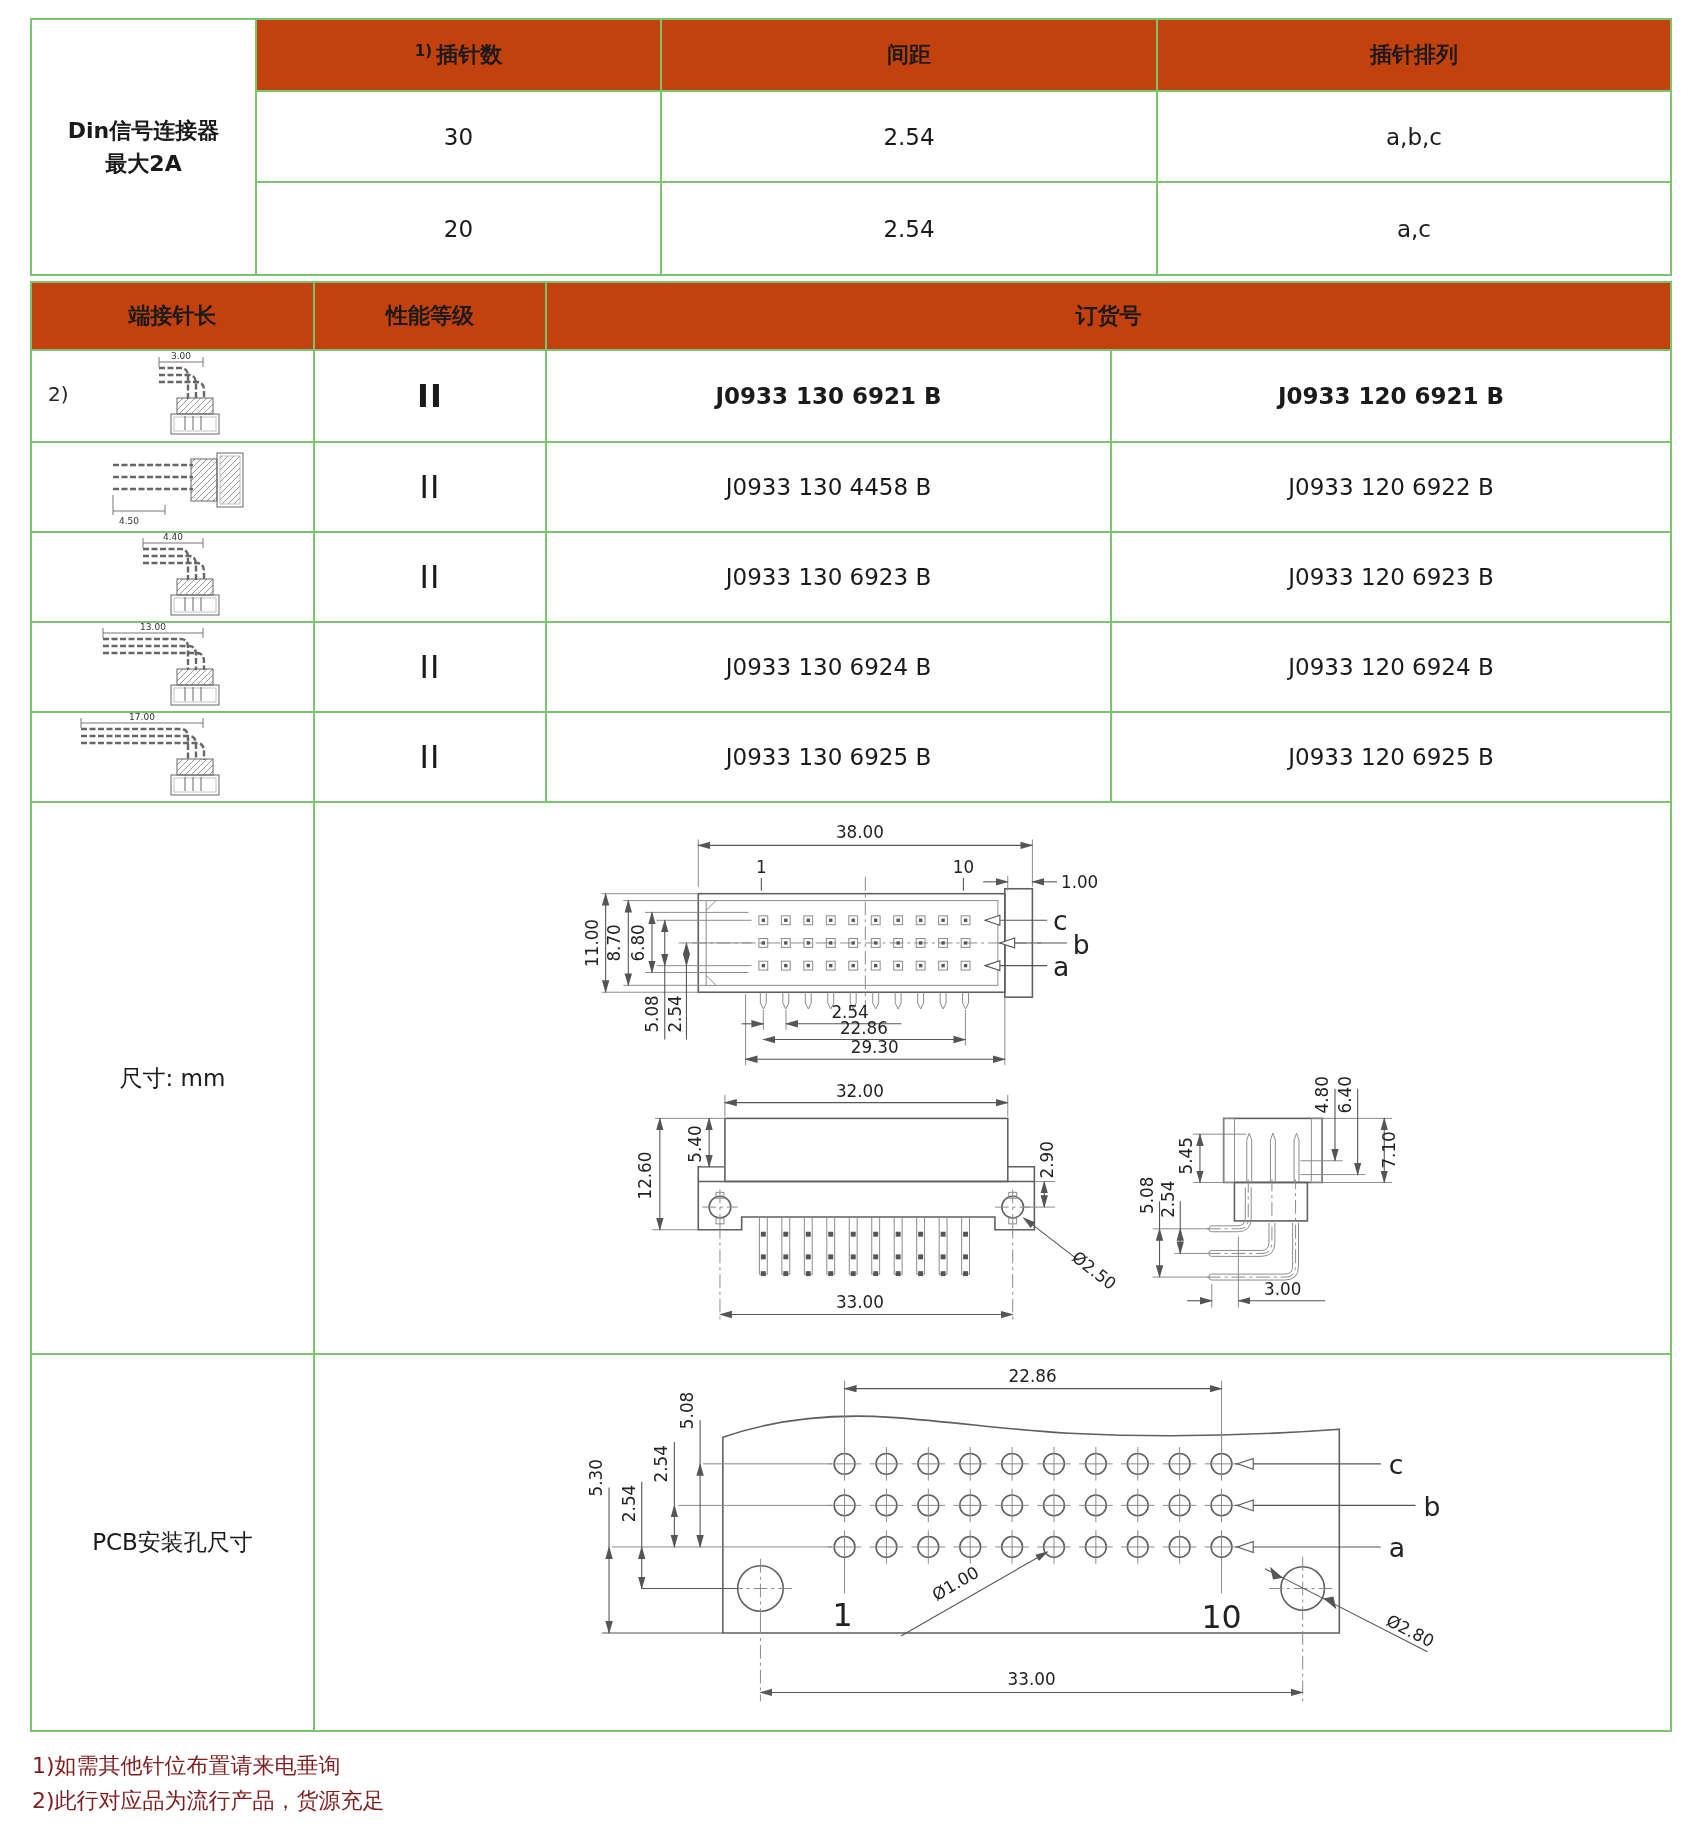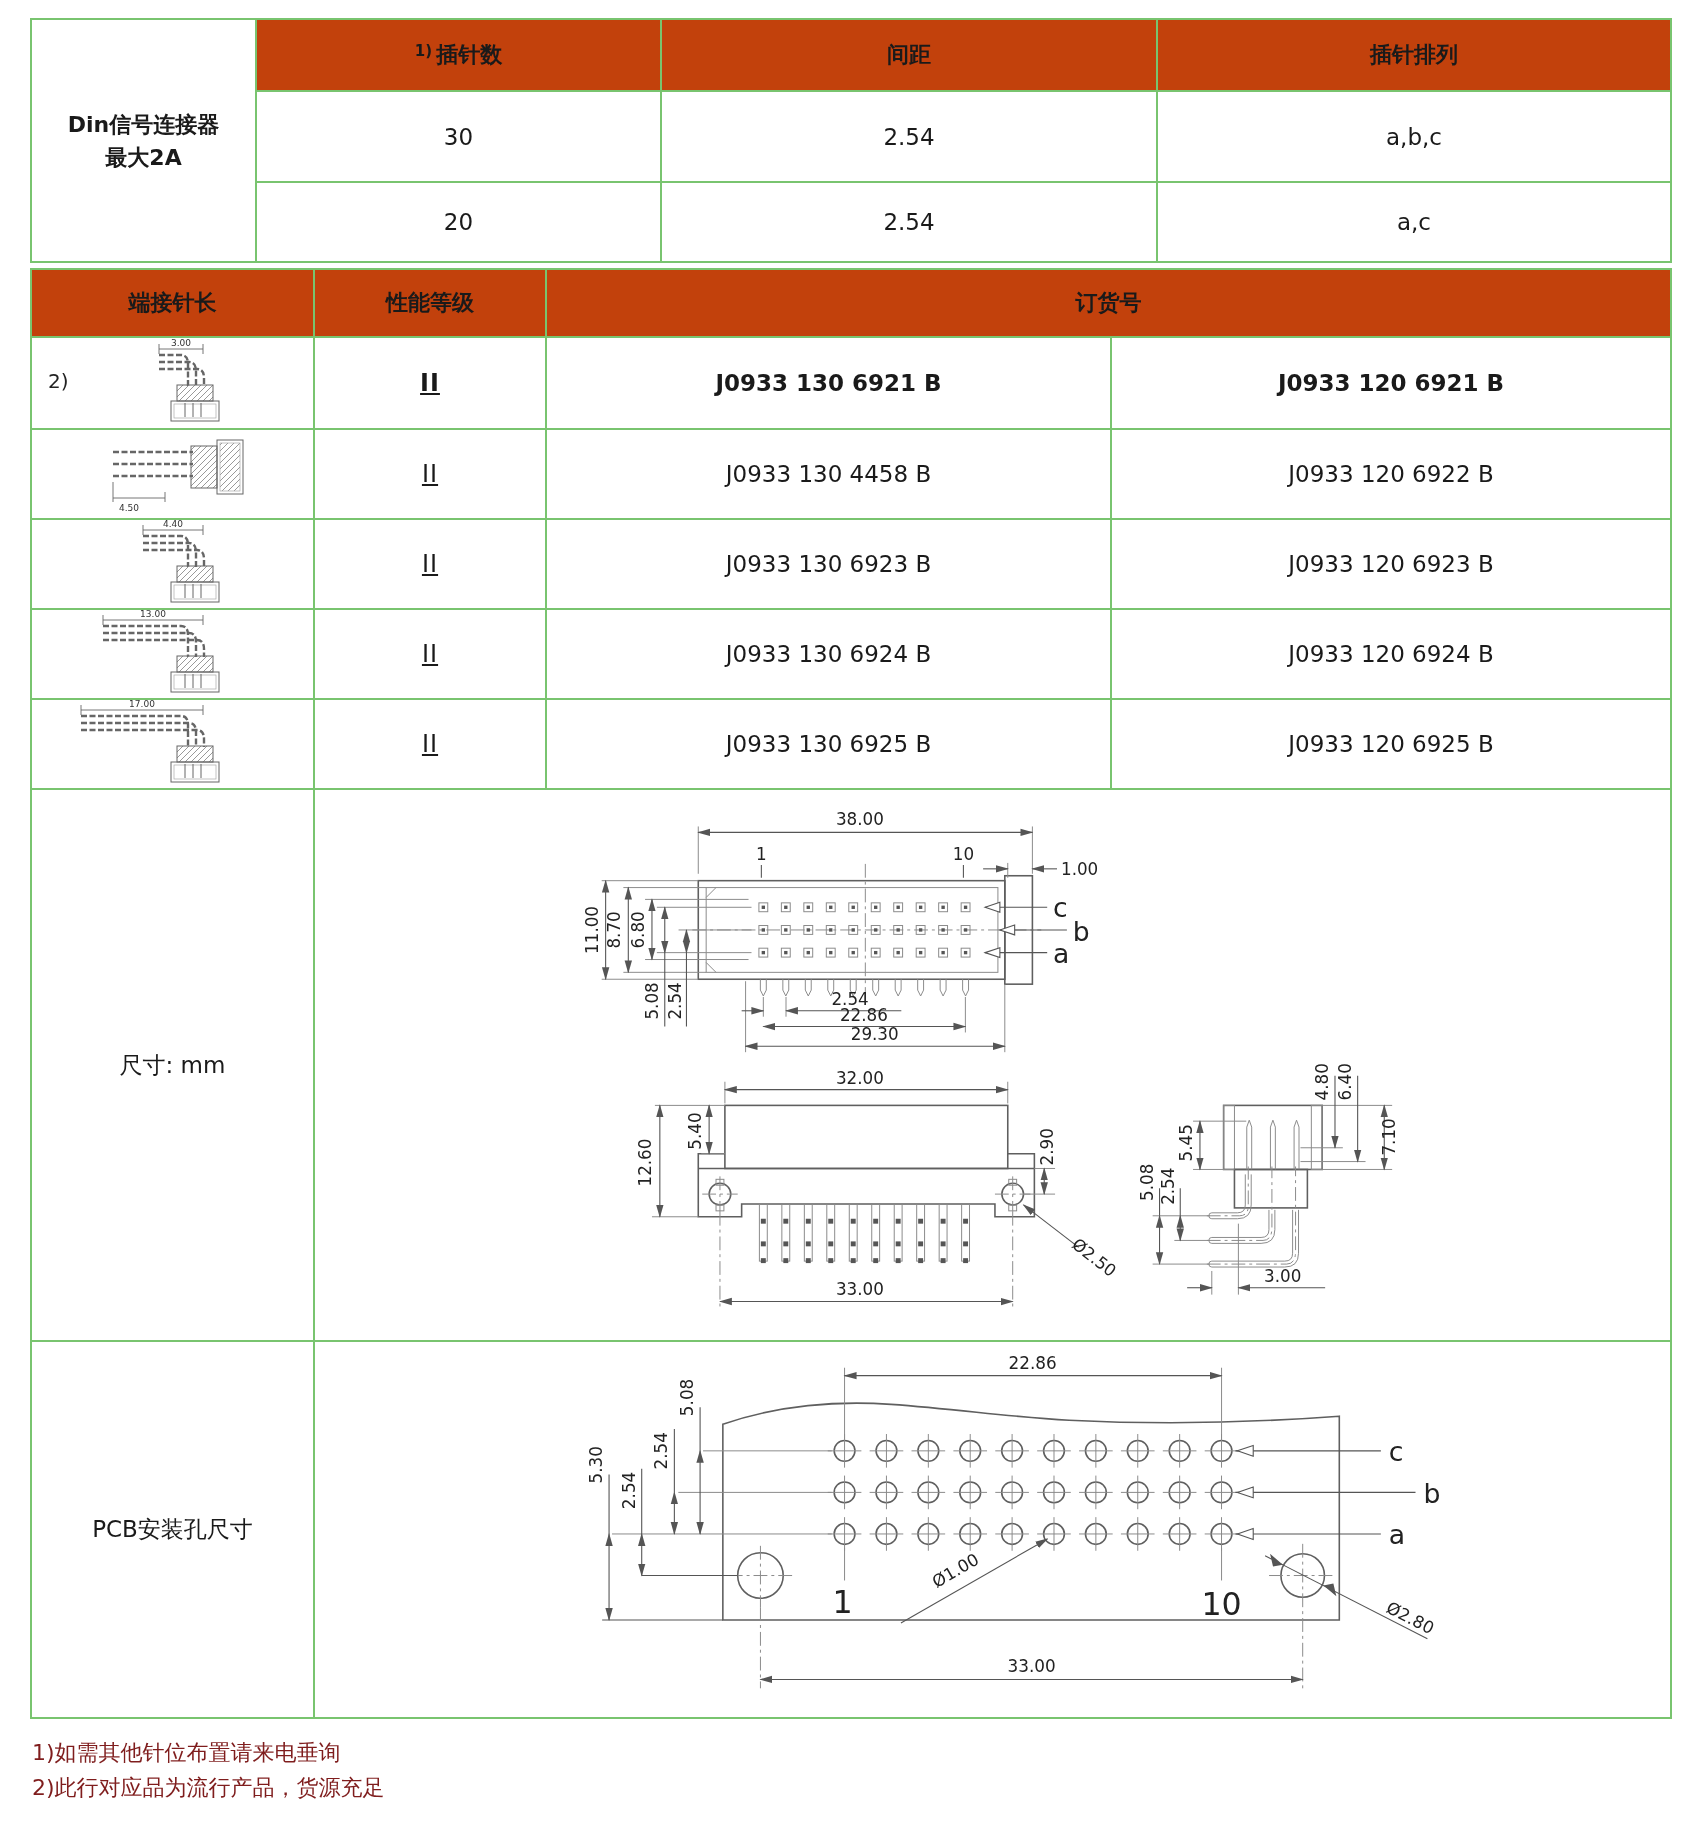--- a/index.html
+++ b/index.html
@@ -4,21 +4,21 @@
 <style>
   html,body{margin:0;padding:0;background:#fff;}
   body{width:1700px;height:1845px;font-family:"DejaVu Sans","Liberation Sans",sans-serif;color:#1a1a1a;overflow:hidden;}
   .page{position:relative;width:1700px;height:1845px;}
   table{border-collapse:collapse;table-layout:fixed;margin-left:30px;}
   td,th{border:2px solid #79c46f;padding:0;text-align:center;vertical-align:middle;font-weight:normal;}
   .hdr{background:#c2410c;font-weight:bold;font-size:22px;}
   .val{font-size:23px;background:#fff;}
   .sup{font-size:15px;font-weight:bold;vertical-align:6px;margin-right:4px;}
   .prod{font-size:22px;font-weight:bold;line-height:1.5;background:#fff;}
-  .grade{font-size:24px;letter-spacing:1px;text-decoration:underline;}
+  .grade{font-size:32px;letter-spacing:1px;}
   .order{font-size:23px;text-align:center;}
   .boldrow{font-weight:bold;}
   .drawcell{position:relative;background:#fff;}
   .note2{position:absolute;left:16px;top:50%;transform:translateY(-58%);font-size:20px;color:#222;}
   .mini{display:flex;align-items:center;justify-content:center;height:100%;}
   .seclabel{font-size:23px;background:#fff;}
   .bigcell{position:relative;background:#fff;}
   .bigcell svg{position:absolute;left:0;top:0;}
   .footnotes{margin:16px 0 0 32px;font-size:22px;line-height:1.6;color:#7f1d1d;}
   
@@ -53,21 +53,21 @@
       </td>
       <td class="hdr"><span class="sup">1)</span><span>插针数</span></td>
       <td class="hdr">间距</td>
       <td class="hdr">插针排列</td>
     </tr>
     <tr style="height:91px">
       <td class="val">30</td>
       <td class="val">2.54</td>
       <td class="val">a,b,c</td>
     </tr>
-    <tr style="height:80px">
+    <tr style="height:93px">
       <td class="val">20</td>
       <td class="val">2.54</td>
       <td class="val">a,c</td>
     </tr>
   </tbody>
     </table>
 
   <table style="width:1640px;margin-top:5px;">
     <colgroup>
         <col style="width:283px">

